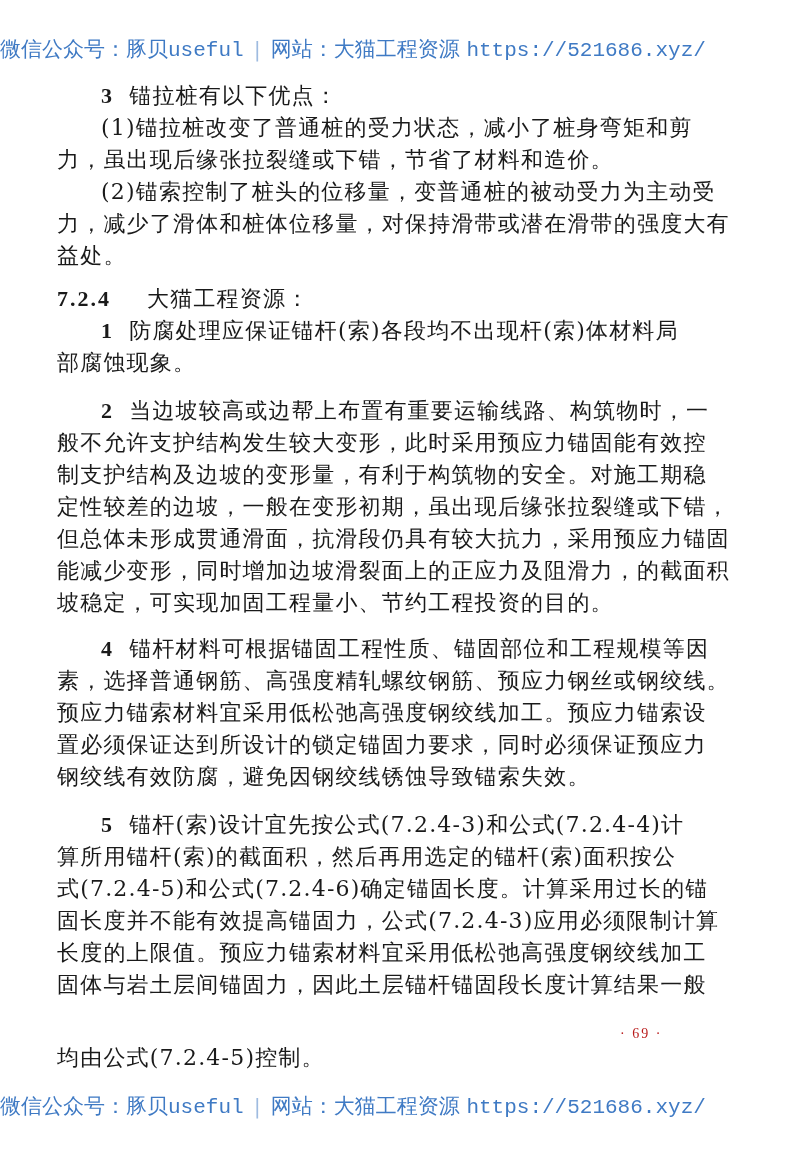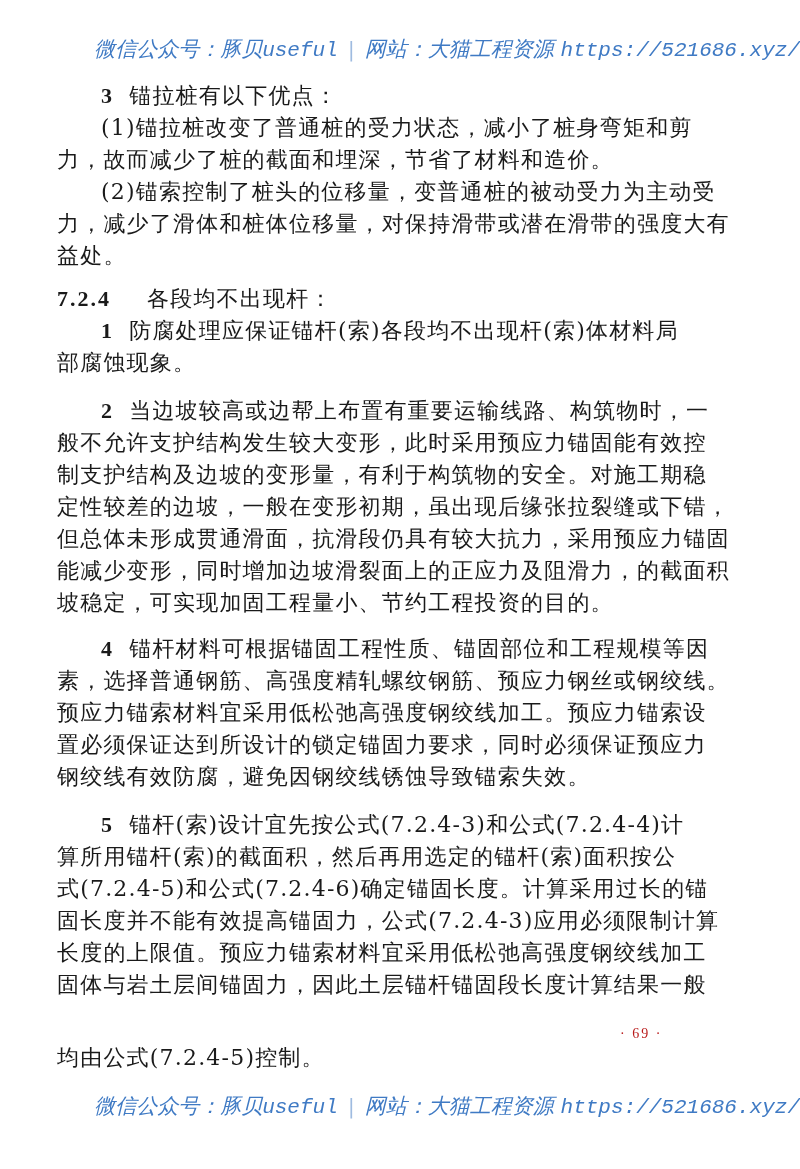--- a/index.html
+++ b/index.html
@@ -1,20 +1,20 @@
 <!DOCTYPE html>
 <html><head>
 <meta charset="utf-8">
 <style>
   html, body { margin: 0; padding: 0; background: #ffffff; }
   body { width: 800px; height: 1169px; position: relative; overflow: hidden;
          font-family: "DejaVu Serif", "Liberation Serif", serif; color: #1a1a1a; }
-  .watermark { position: absolute; left: 0; width: 800px; text-align: right;
+  .watermark { position: absolute; left: 0; width: 800px; text-align: left;
                font-family: "DejaVu Serif", "Liberation Serif", serif;
-               font-size: 21px; color: #3f7ac4; letter-spacing: 0px; white-space: nowrap; font-style: italic; }
+               font-size: 21px; color: #3f7ac4; letter-spacing: 0px; white-space: nowrap; }
   .watermark .mono { font-family: "Liberation Mono", "DejaVu Sans Mono", monospace; }
   .watermark .sep { color: #9fbbe0; margin: 0 10px; }
   #wm-top { top: 35px; }
   #wm-bottom { top: 1092px; }
   .page { position: absolute; left: 57px; top: 80px; width: 630px; }
   .line { position: absolute; left: 0; height: 32px; line-height: 32px;
           font-size: 22px; white-space: nowrap; letter-spacing: 1.2px; text-align: right; }
   .indent { left: 44px; }
   .num { font-weight: bold; font-family: "Liberation Serif", "DejaVu Serif", serif; margin-right: 16px; }
   .sec { font-weight: bold; font-family: "Liberation Serif", "DejaVu Serif", serif; margin-right: 36px; letter-spacing: 2px; }
@@ -28,27 +28,27 @@
   <span>微信公众号：豚贝</span><span class="mono">useful</span><span class="sep">|</span><span>网站：大猫工程资源</span>
   <span class="mono">https://521686.xyz/</span>
 </div>
 
 <div class="page">
 
   <div class="line indent" style="top:0px">
     <span class="num">3</span><span>锚拉桩有以下优点：</span>
   </div>
   <div class="line indent" style="top:32px">(1)锚拉桩改变了普通桩的受力状态，减小了桩身弯矩和剪</div>
-  <div class="line" style="top:64px">力，故而减少了桩的截面和埋深，节省了材料和造价。</div>
+  <div class="line" style="top:64px">力，虽出现后缘张拉裂缝或下错，节省了材料和造价。</div>
   <div class="line indent" style="top:96px">(2)锚索控制了桩头的位移量，变普通桩的被动受力为主动受</div>
   <div class="line" style="top:128px">力，减少了滑体和桩体位移量，对保持滑带或潜在滑带的强度大有</div>
   <div class="line" style="top:160px">益处。</div>
 
   <div class="line" style="top:203px">
-    <span class="sec">7.2.4</span><span>各段均不出现杆：</span>
+    <span class="sec">7.2.4</span><span>大猫工程资源：</span>
   </div>
 
   <div class="line indent" style="top:235px">
     <span class="num">1</span><span>防腐处理应保证锚杆(索)各段均不出现杆(索)体材料局</span>
   </div>
   <div class="line" style="top:267px">部腐蚀现象。</div>
 
   <div class="line indent" style="top:315px">
     <span class="num">2</span><span>当边坡较高或边帮上布置有重要运输线路、构筑物时，一</span>
   </div>

